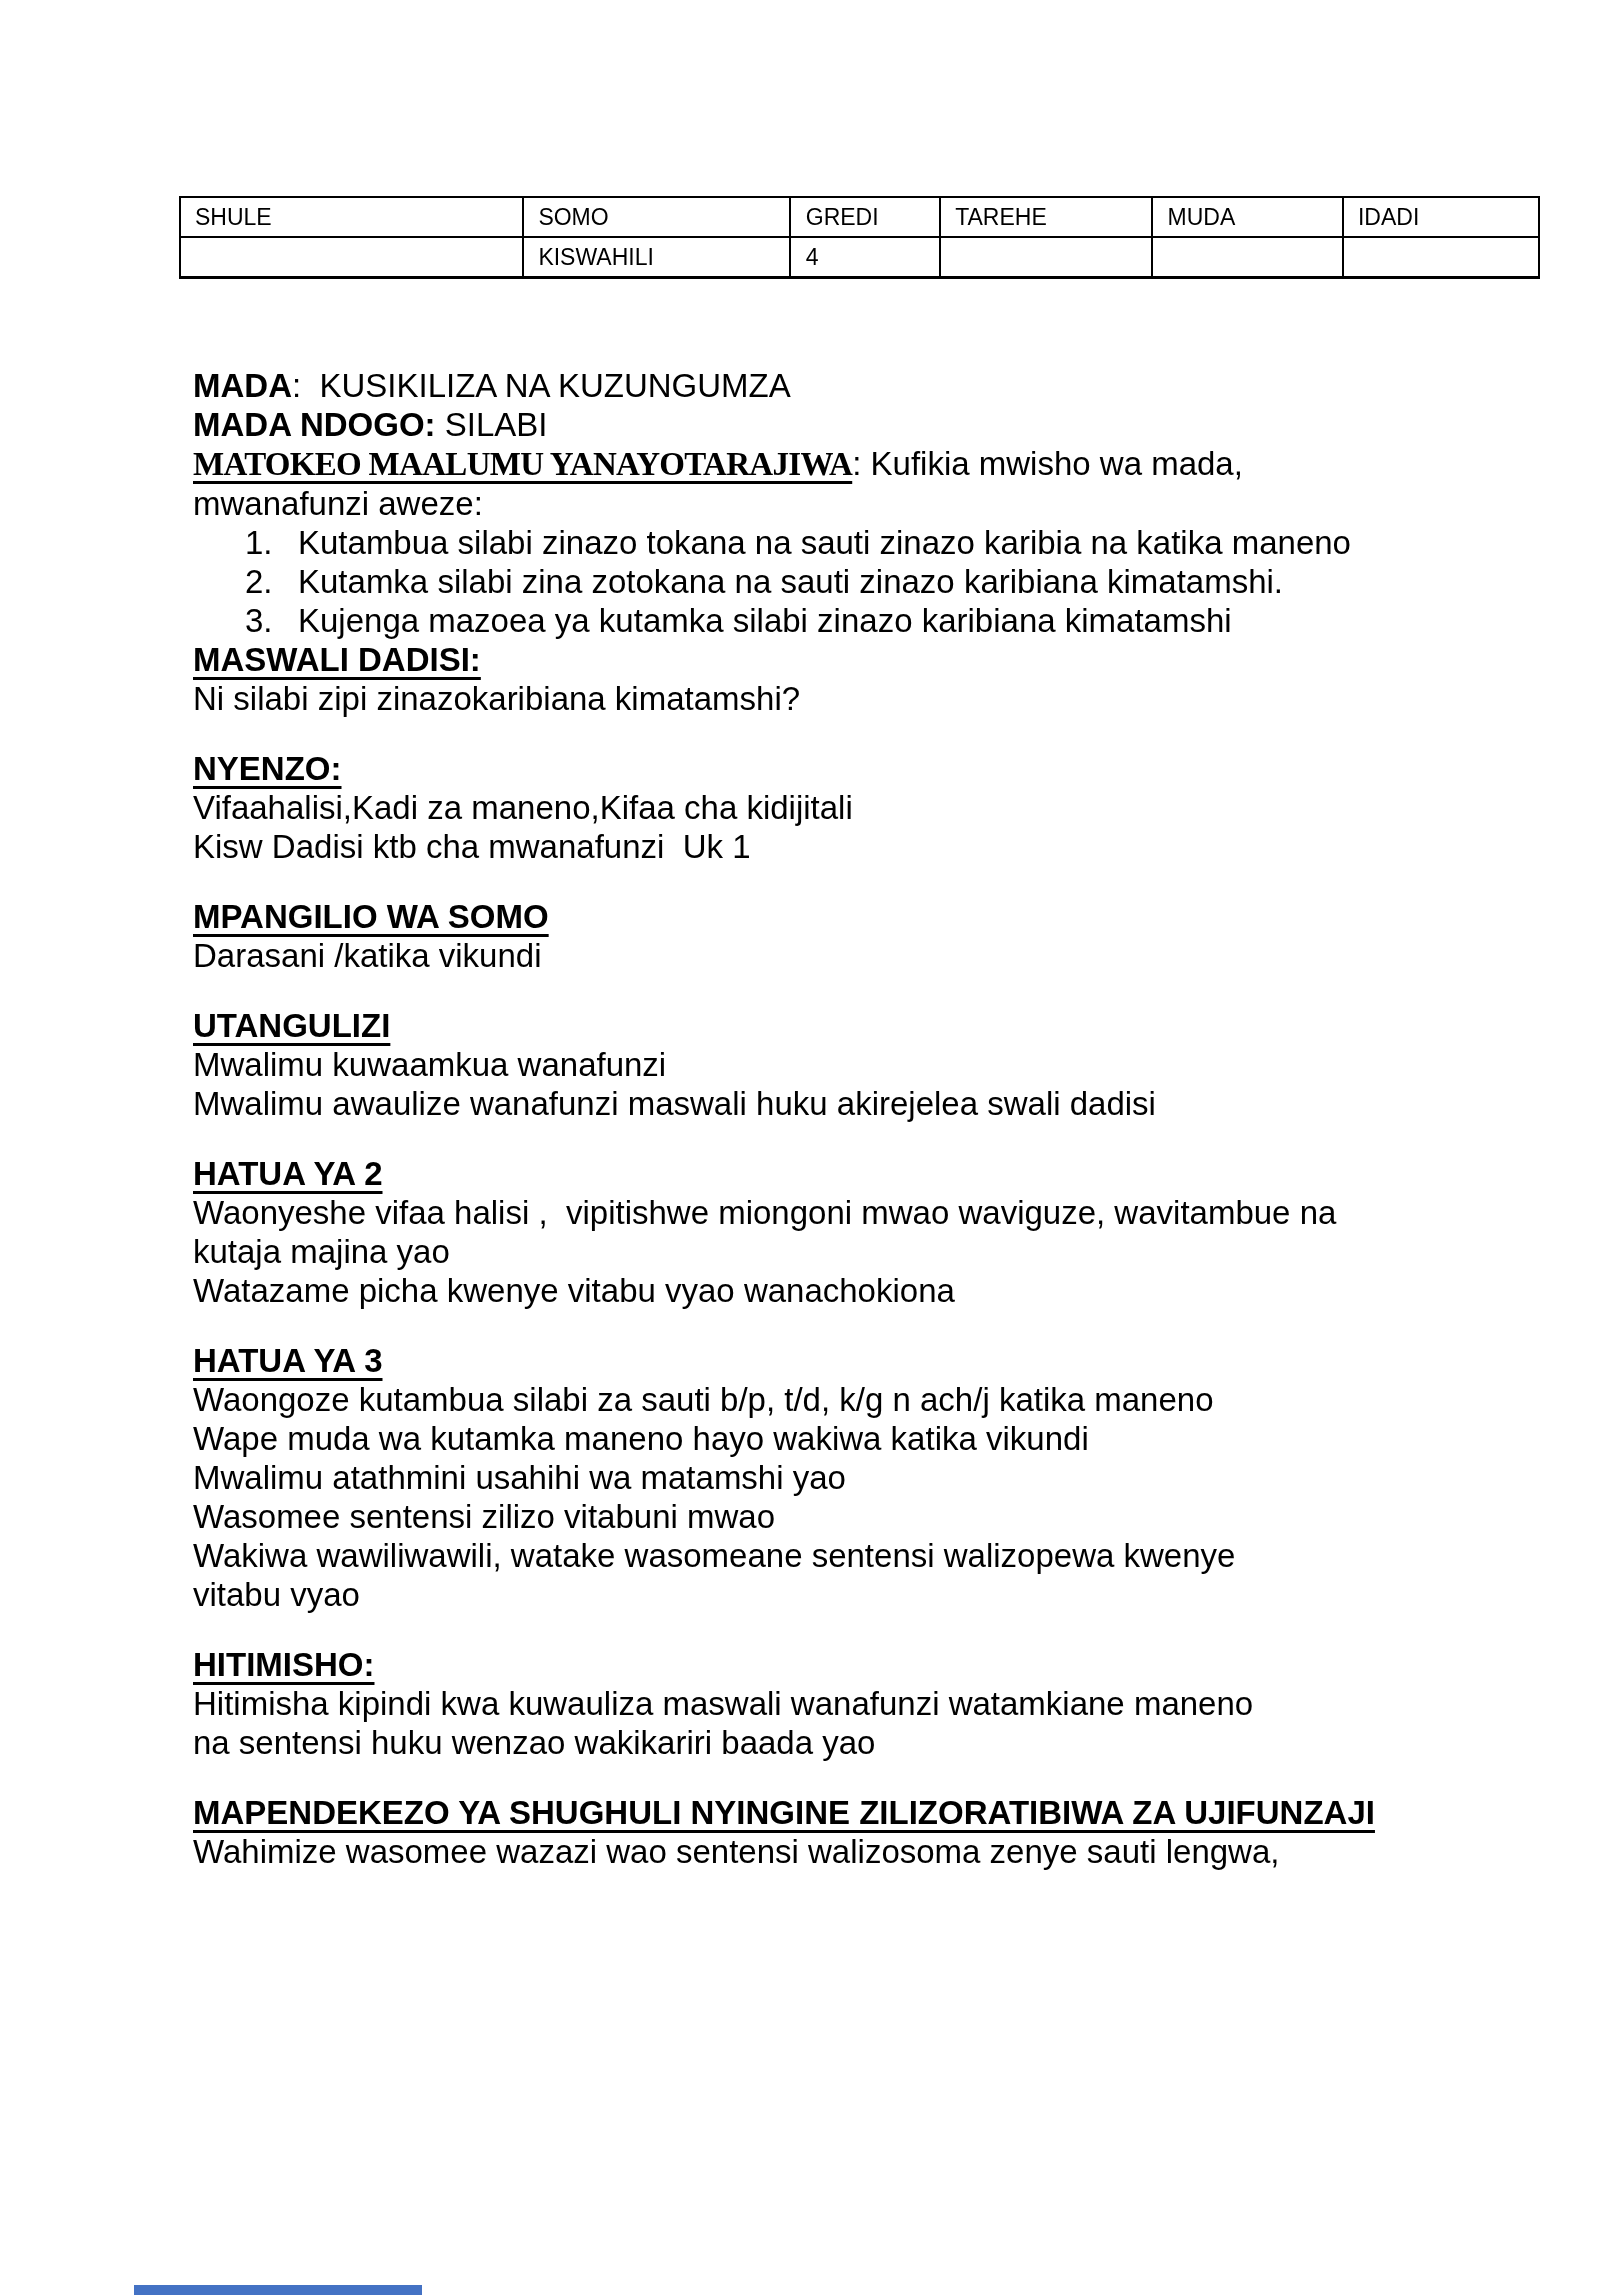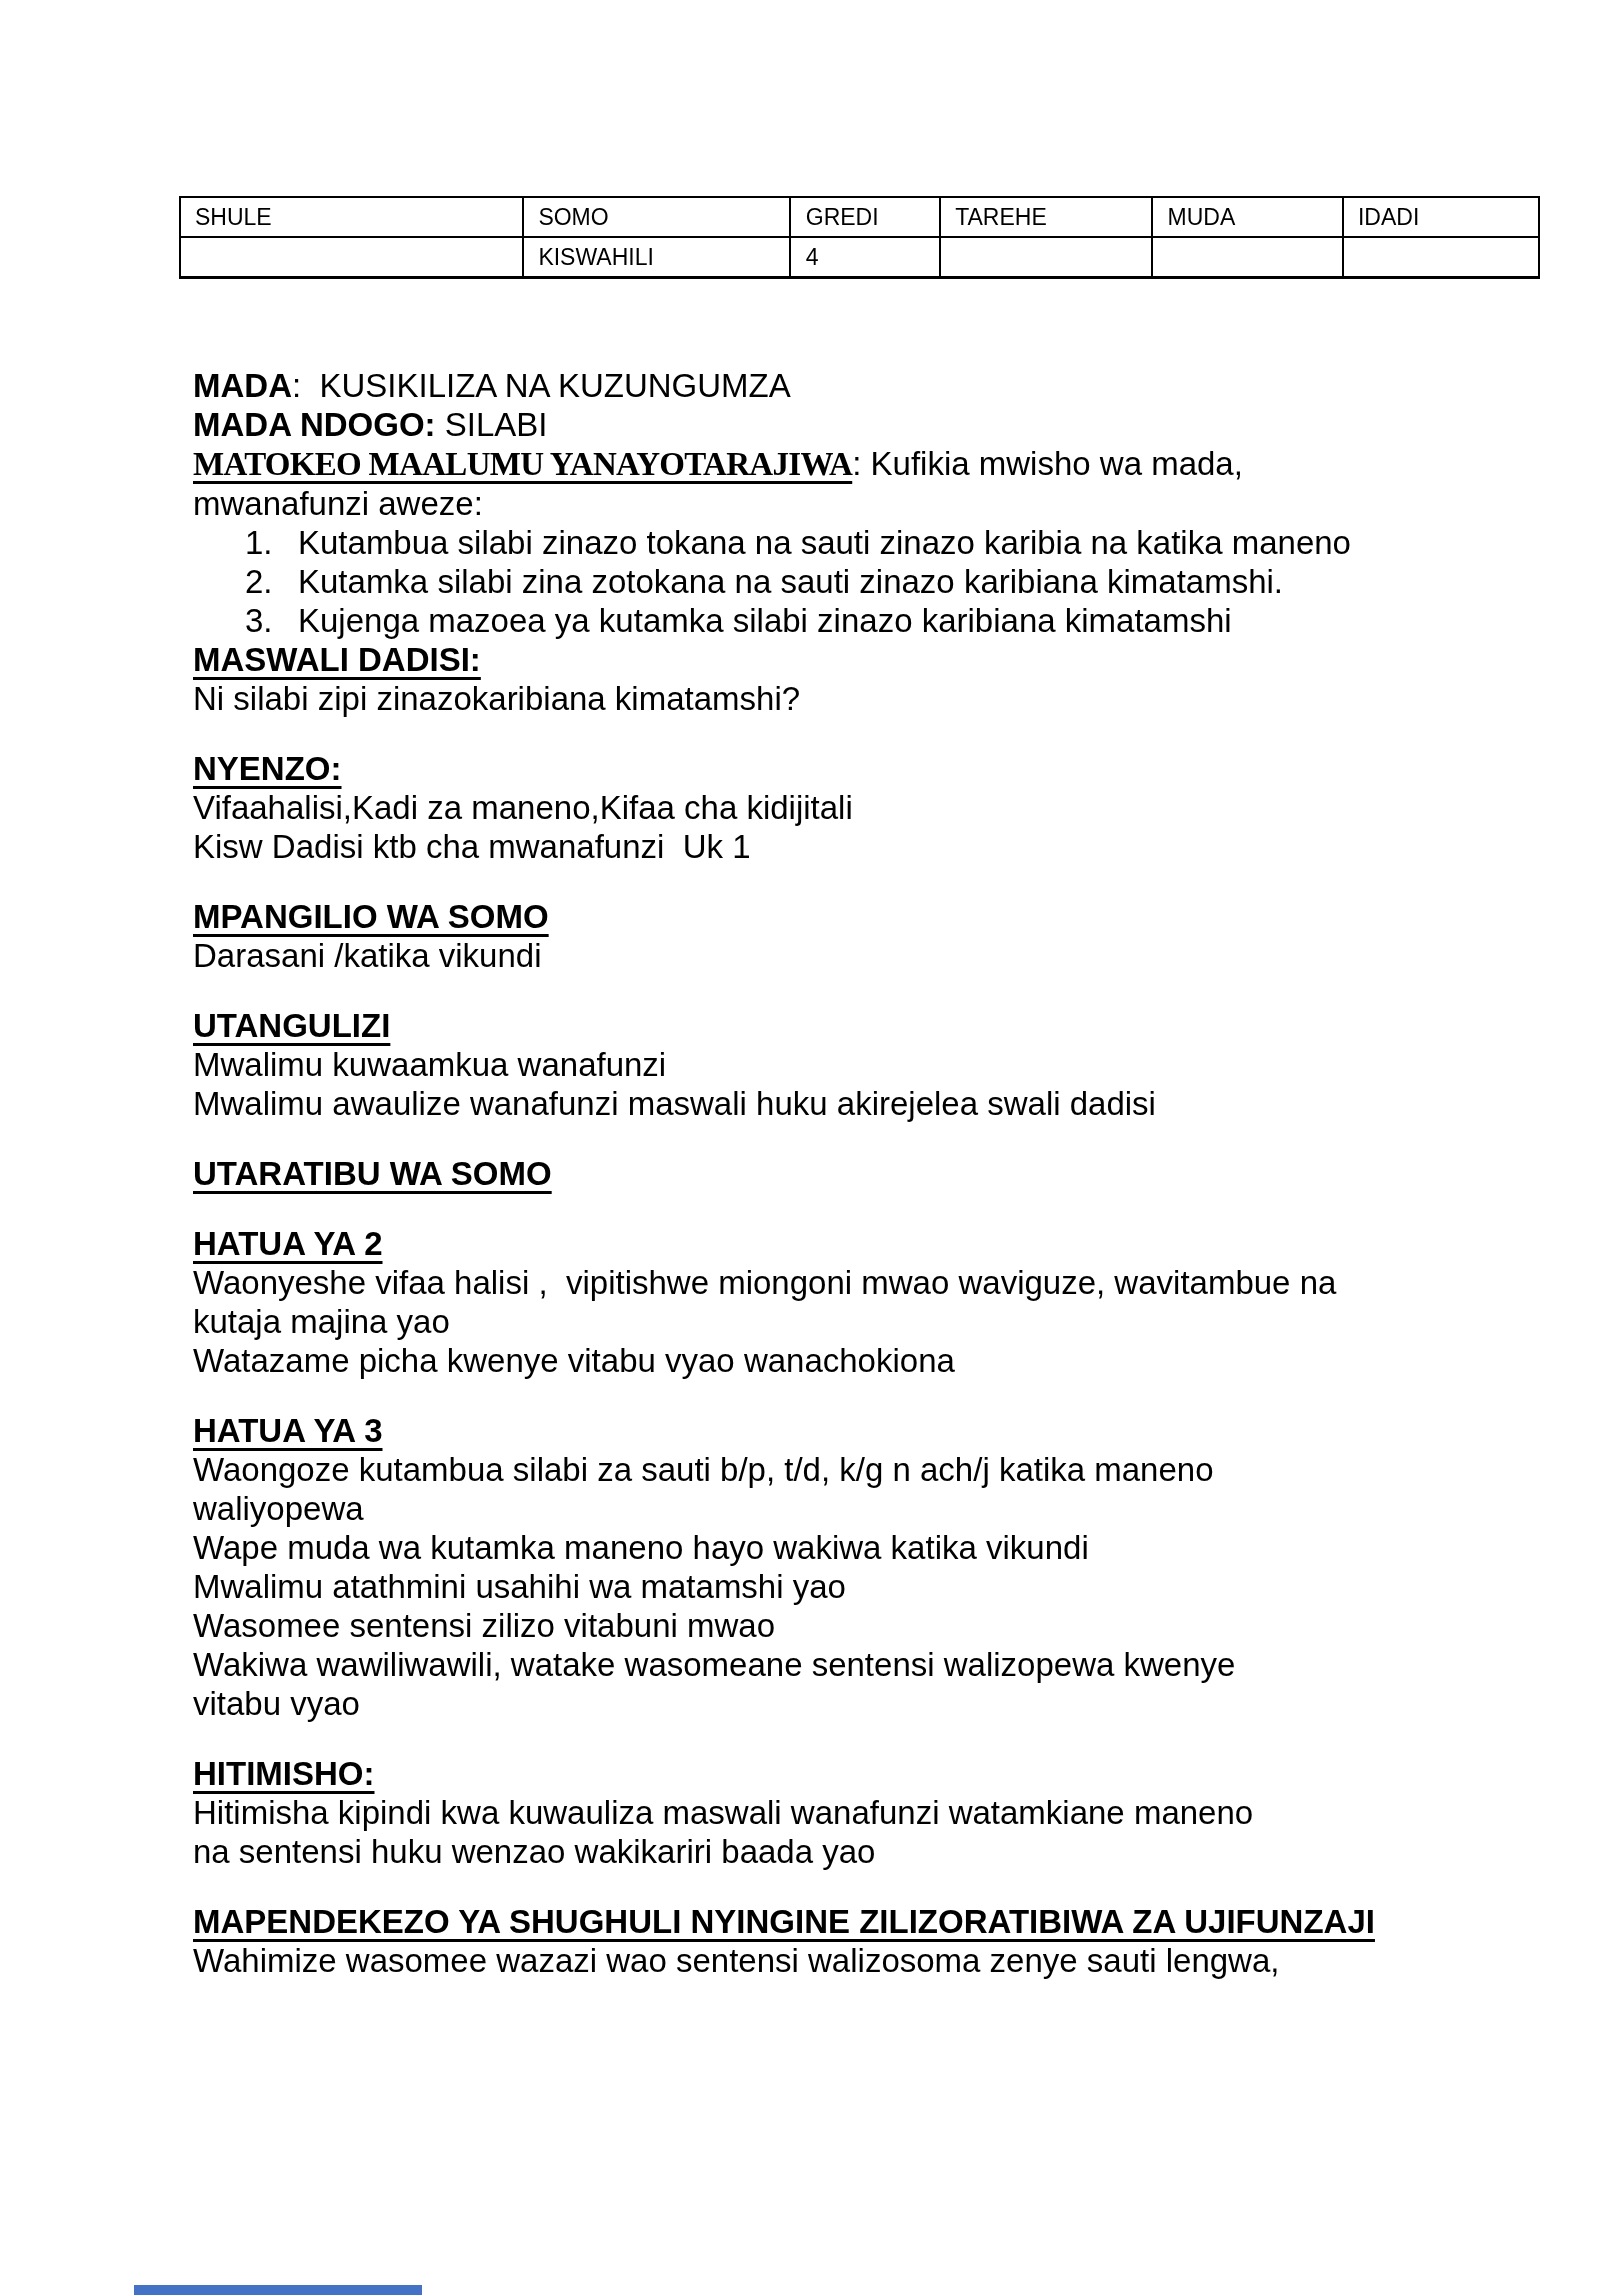--- a/index.html
+++ b/index.html
@@ -129,32 +129,28 @@
         <div class="section">
           <p class="line"><span class="b u">MPANGILIO WA SOMO</span></p>
           <p class="line">Darasani /katika vikundi</p>
         </div>
         <div class="section">
           <p class="line"><span class="b u">UTANGULIZI</span></p>
           <p class="line">Mwalimu kuwaamkua wanafunzi</p>
           <p class="line">Mwalimu awaulize wanafunzi maswali huku akirejelea swali dadisi</p>
         </div>
         <div class="section">
-          <p class="line"><span class="b u">UTARATIBU WA SOMO</span></p>
-        </div>
-        <div class="section">
           <p class="line"><span class="b u">HATUA YA 2</span></p>
           <p class="line">Waonyeshe vifaa halisi ,  vipitishwe miongoni mwao waviguze, wavitambue na</p>
           <p class="line">kutaja majina yao</p>
           <p class="line">Watazame picha kwenye vitabu vyao wanachokiona</p>
         </div>
         <div class="section">
           <p class="line"><span class="b u">HATUA YA 3</span></p>
           <p class="line">Waongoze kutambua silabi za sauti b/p, t/d, k/g n ach/j katika maneno</p>
-          <p class="line">waliyopewa</p>
           <p class="line">Wape muda wa kutamka maneno hayo wakiwa katika vikundi</p>
           <p class="line">Mwalimu atathmini usahihi wa matamshi yao</p>
           <p class="line">Wasomee sentensi zilizo vitabuni mwao</p>
           <p class="line">Wakiwa wawiliwawili, watake wasomeane sentensi walizopewa kwenye</p>
           <p class="line">vitabu vyao</p>
         </div>
         <div class="section">
           <p class="line"><span class="b u">HITIMISHO:</span></p>
           <p class="line">Hitimisha kipindi kwa kuwauliza maswali wanafunzi watamkiane maneno</p>
           <p class="line">na sentensi huku wenzao wakikariri baada yao</p>

